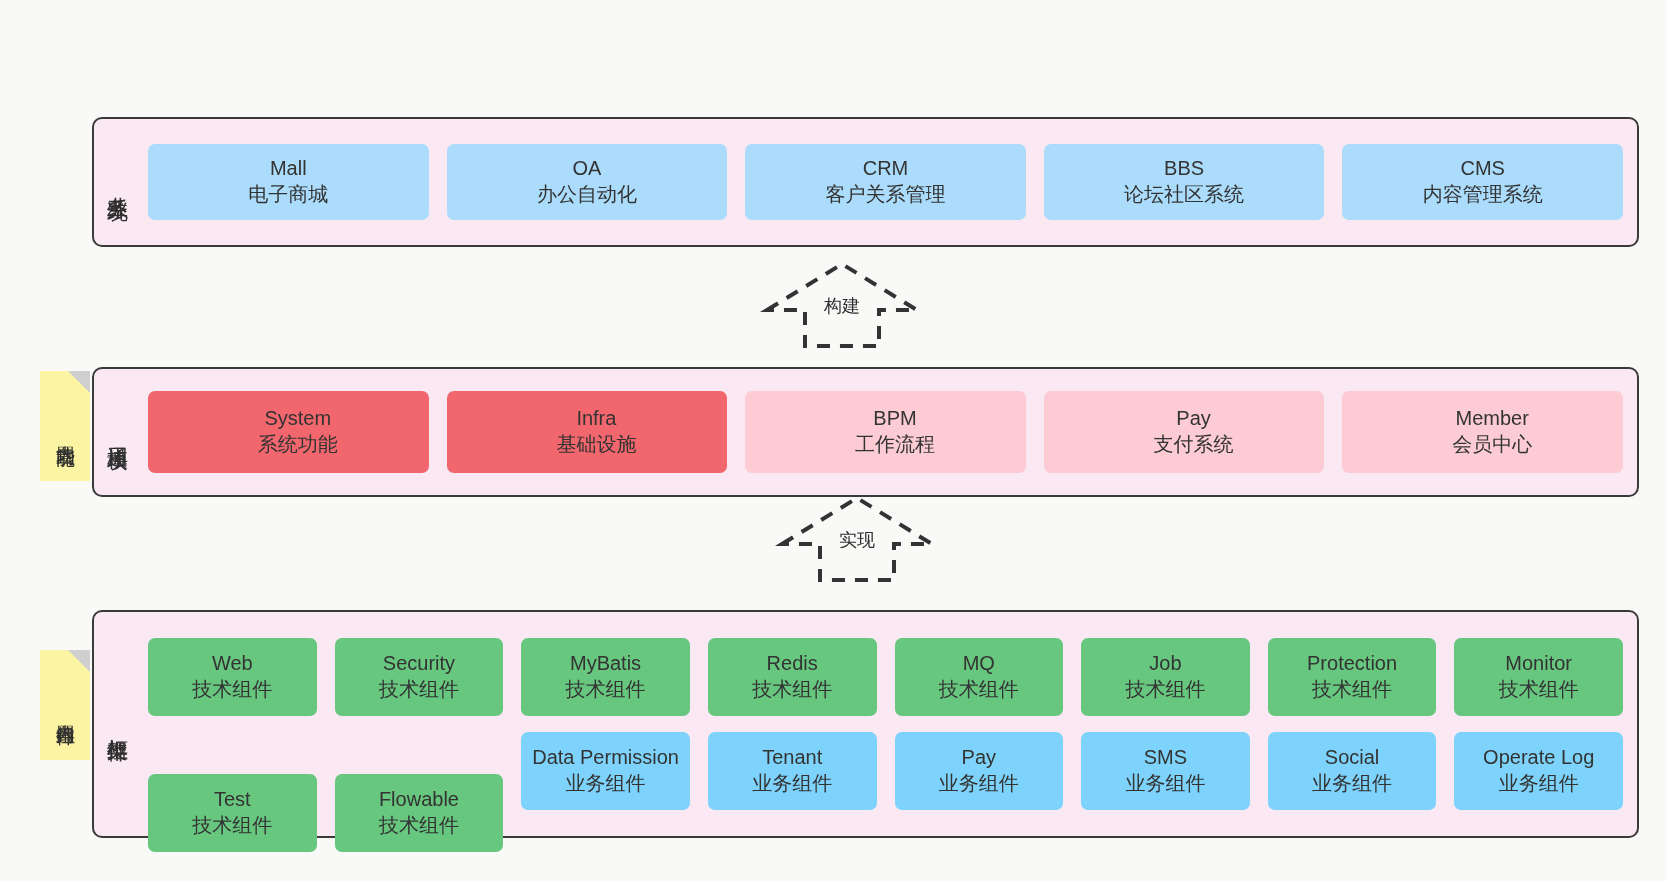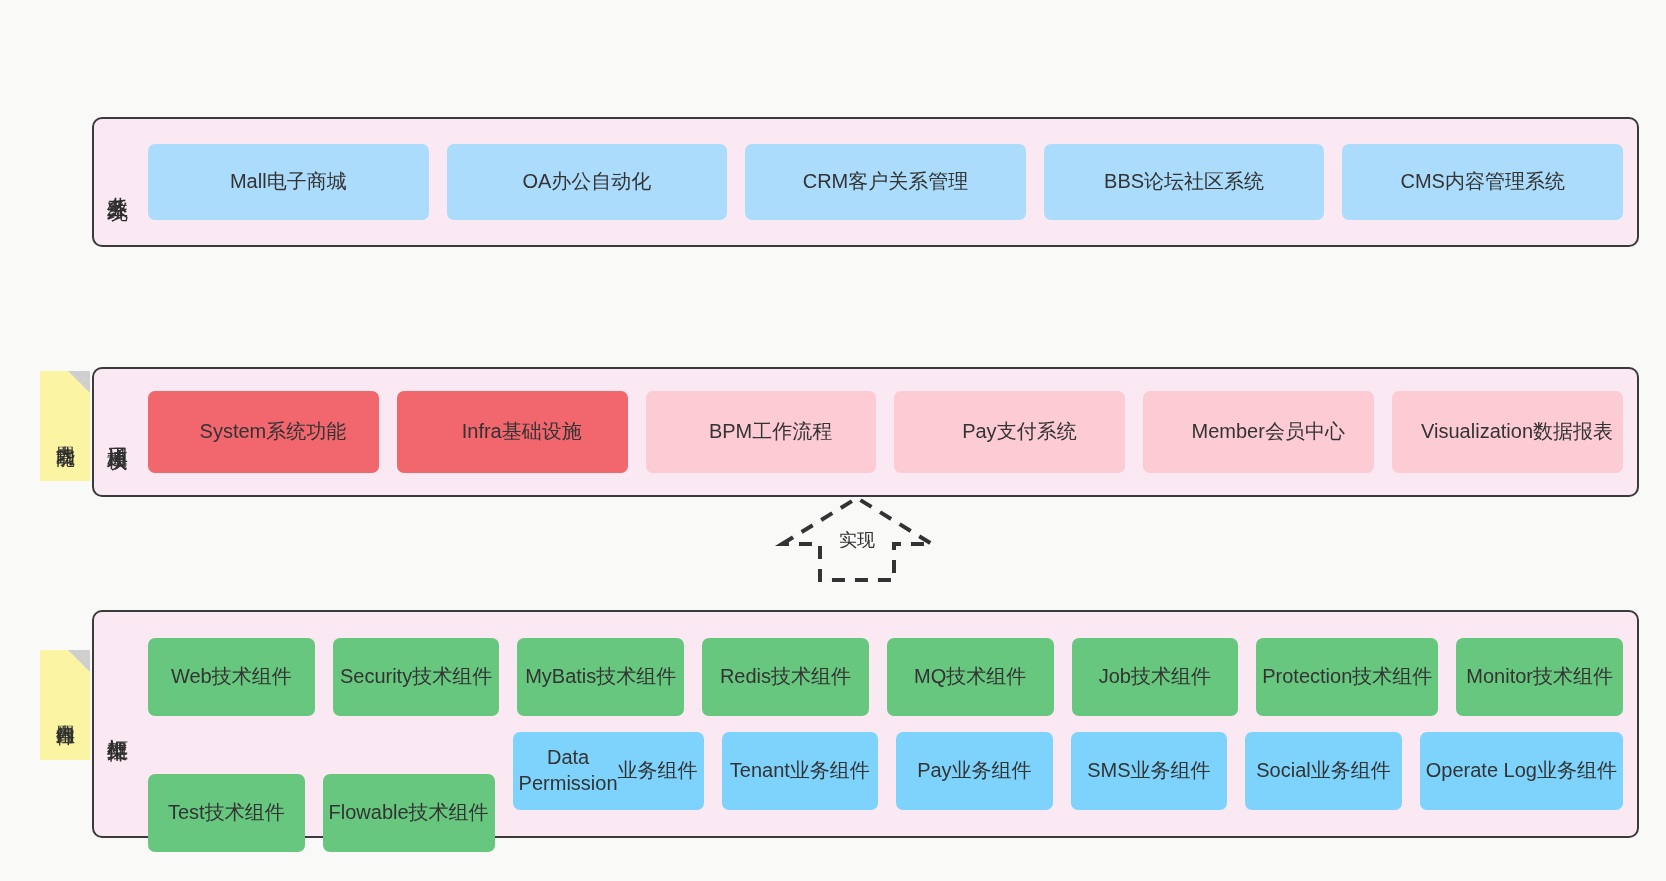--- a/index.html
+++ b/index.html
@@ -59,21 +59,21 @@
     gap: 18px;
     align-items: stretch;
   }
   .row > .cell { flex: 1 1 0; }
 
   
   .cell {
     box-sizing: border-box;
     border-radius: 7px;
     display: flex;
-    flex-direction: row;
+    flex-direction: column;
     align-items: center;
     justify-content: center;
     text-align: center;
     font-size: 20px;
     line-height: 1.28;
     color: #333333;
     padding: 4px 6px;
   }
   .cell .ln { display: block; white-space: nowrap; }
   .cell .ln.wrap { white-space: normal; }
@@ -178,20 +178,26 @@
 
         <div class="cell c-blue">
           <span class="ln">CMS</span>
           <span class="ln">内容管理系统</span>
         </div>
 
       </div>
     </div>
   </div>
 
+  <div class="arrow" id="arrow-build">
+    <svg width="170" height="92" viewBox="0 0 170 92" fill="none" xmlns="http://www.w3.org/2000/svg">
+      <path d="M10 52 L85 6 L160 52 L122 52 L122 88 L48 88 L48 52 Z" stroke="#333333" stroke-width="4" stroke-dasharray="13 10" stroke-linejoin="miter" fill="none"></path>
+    </svg>
+    <span class="arrow-label">构建</span>
+  </div>
 
   <div class="note" id="note-common">
     <span>内置功能</span>
   </div>
 
   <div class="layer" id="layer-common">
     <div class="layer-title">通用模块</div>
     <div class="layer-body">
       <div class="row">
 
@@ -213,24 +219,20 @@
         <div class="cell c-pink">
           <span class="ln">Pay</span>
           <span class="ln">支付系统</span>
         </div>
 
         <div class="cell c-pink">
           <span class="ln">Member</span>
           <span class="ln">会员中心</span>
         </div>
 
-        <div class="cell c-pink">
-          <span class="ln">Visualization</span>
-          <span class="ln">数据报表</span>
-        </div>
 
       </div>
     </div>
   </div>
 
   <div class="arrow" id="arrow-implement">
     <svg width="170" height="92" viewBox="0 0 170 92" fill="none" xmlns="http://www.w3.org/2000/svg">
       <path d="M10 52 L85 6 L160 52 L122 52 L122 88 L48 88 L48 52 Z" stroke="#333333" stroke-width="4" stroke-dasharray="13 10" stroke-linejoin="miter" fill="none"></path>
     </svg>
     <span class="arrow-label">实现</span>

